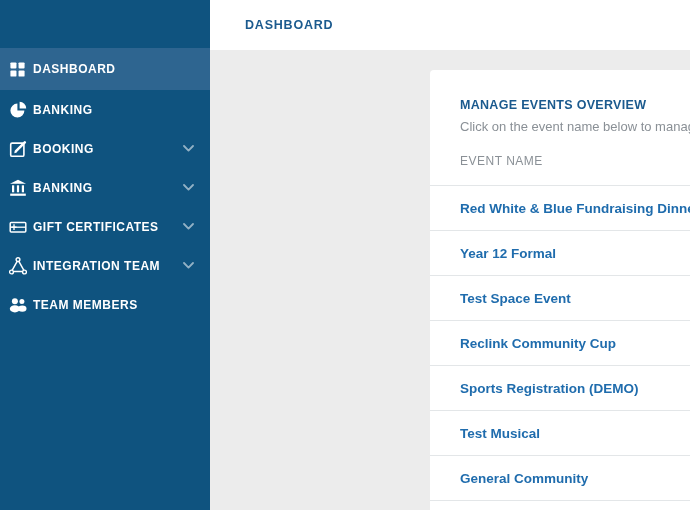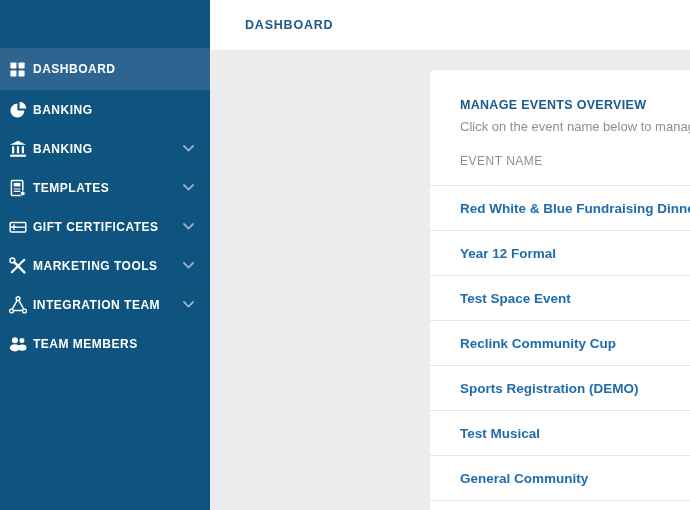--- a/index.html
+++ b/index.html
@@ -68,74 +68,58 @@
             <svg width="18" height="18" viewBox="0 0 18 18">
               <path d="M8.4 2.6 A7 7 0 1 0 15.4 9.6 L8.4 9.6 Z" fill="#fff"></path>
               <path d="M10.6 7.4 L10.6 0.8 A6.6 6.6 0 0 1 17.2 7.4 Z" fill="#fff"></path>
             </svg>
           </span>
           <span class="menu-label">BANKING</span>
         </div>
         <div class="menu-item">
           <span class="menu-icon">
             <svg width="18" height="18" viewBox="0 0 18 18">
+              <rect x="1.7" y="3.1" width="13.2" height="13.2" rx="1.4" fill="none" stroke="#fff" stroke-width="1.6"></rect>
+              <path d="M7 11.2 L15.8 2.4" stroke="#fff" stroke-width="2.6" stroke-linecap="round"></path>
+              <path d="M5.2 13.2 l2.6-0.8 -1.8-1.8 z" fill="#fff"></path>
+            </svg>
+          </span>
+          <span class="menu-label">BOOKING</span>
+          <span class="chevron">
+            <svg width="11" height="7" viewBox="0 0 11 7">
+              <path d="M1 1 L5.5 5.6 L10 1" fill="none" stroke="rgba(255,255,255,0.55)" stroke-width="1.8" stroke-linecap="round" stroke-linejoin="round"></path>
+            </svg>
+          </span>
+        </div>
+        <div class="menu-item">
+          <span class="menu-icon">
+            <svg width="18" height="18" viewBox="0 0 18 18">
               <path d="M9 0.8 L17 4.8 H1 Z" fill="#fff"></path>
               <rect x="1.2" y="14.6" width="15.6" height="2.2" fill="#fff"></rect>
               <rect x="3" y="6.3" width="2.2" height="7" fill="#fff"></rect>
               <rect x="7.9" y="6.3" width="2.2" height="7" fill="#fff"></rect>
               <rect x="12.8" y="6.3" width="2.2" height="7" fill="#fff"></rect>
             </svg>
           </span>
           <span class="menu-label">BANKING</span>
           <span class="chevron">
             <svg width="11" height="7" viewBox="0 0 11 7">
               <path d="M1 1 L5.5 5.6 L10 1" fill="none" stroke="rgba(255,255,255,0.55)" stroke-width="1.8" stroke-linecap="round" stroke-linejoin="round"></path>
             </svg>
           </span>
         </div>
         <div class="menu-item">
           <span class="menu-icon">
             <svg width="18" height="18" viewBox="0 0 18 18">
-              <rect x="2.4" y="1.4" width="11.4" height="15.2" rx="1" fill="none" stroke="#fff" stroke-width="1.5"></rect>
-              <rect x="4.8" y="3.9" width="6.6" height="3.6" fill="#fff"></rect>
-              <path d="M4.8 10h6.6M4.8 12.4h6.6" stroke="#fff" stroke-width="1.2"></path>
-              <circle cx="13.7" cy="14.4" r="2.5" fill="#fff" stroke="#0F537F" stroke-width="1"></circle>
-            </svg>
-          </span>
-          <span class="menu-label">TEMPLATES</span>
-          <span class="chevron">
-            <svg width="11" height="7" viewBox="0 0 11 7">
-              <path d="M1 1 L5.5 5.6 L10 1" fill="none" stroke="rgba(255,255,255,0.55)" stroke-width="1.8" stroke-linecap="round" stroke-linejoin="round"></path>
-            </svg>
-          </span>
-        </div>
-        <div class="menu-item">
-          <span class="menu-icon">
-            <svg width="18" height="18" viewBox="0 0 18 18">
               <rect x="1.2" y="4.4" width="15.6" height="9.6" rx="1" fill="none" stroke="#fff" stroke-width="1.5"></rect>
               <path d="M1.2 9.2 H16.8" stroke="#fff" stroke-width="1.3"></path>
               <path d="M5 6.3 V12.1 M2.4 9.2 H7.6" stroke="#fff" stroke-width="1.3"></path>
             </svg>
           </span>
           <span class="menu-label">GIFT CERTIFICATES</span>
-          <span class="chevron">
-            <svg width="11" height="7" viewBox="0 0 11 7">
-              <path d="M1 1 L5.5 5.6 L10 1" fill="none" stroke="rgba(255,255,255,0.55)" stroke-width="1.8" stroke-linecap="round" stroke-linejoin="round"></path>
-            </svg>
-          </span>
-        </div>
-        <div class="menu-item">
-          <span class="menu-icon">
-            <svg width="18" height="18" viewBox="0 0 18 18">
-              <circle cx="3.4" cy="3.4" r="2.4" fill="none" stroke="#fff" stroke-width="1.5"></circle>
-              <path d="M5.2 5.2 L15.4 15.4" stroke="#fff" stroke-width="2.4" stroke-linecap="round"></path>
-              <path d="M15.2 2.8 L2.8 15.2" stroke="#fff" stroke-width="2.2" stroke-linecap="round"></path>
-            </svg>
-          </span>
-          <span class="menu-label">MARKETING TOOLS</span>
           <span class="chevron">
             <svg width="11" height="7" viewBox="0 0 11 7">
               <path d="M1 1 L5.5 5.6 L10 1" fill="none" stroke="rgba(255,255,255,0.55)" stroke-width="1.8" stroke-linecap="round" stroke-linejoin="round"></path>
             </svg>
           </span>
         </div>
         <div class="menu-item">
           <span class="menu-icon">
             <svg width="18" height="18" viewBox="0 0 18 18">
               <path d="M9 2.8 L15.6 14.6 H2.4 Z" fill="none" stroke="#fff" stroke-width="1.5" stroke-linejoin="round"></path>

